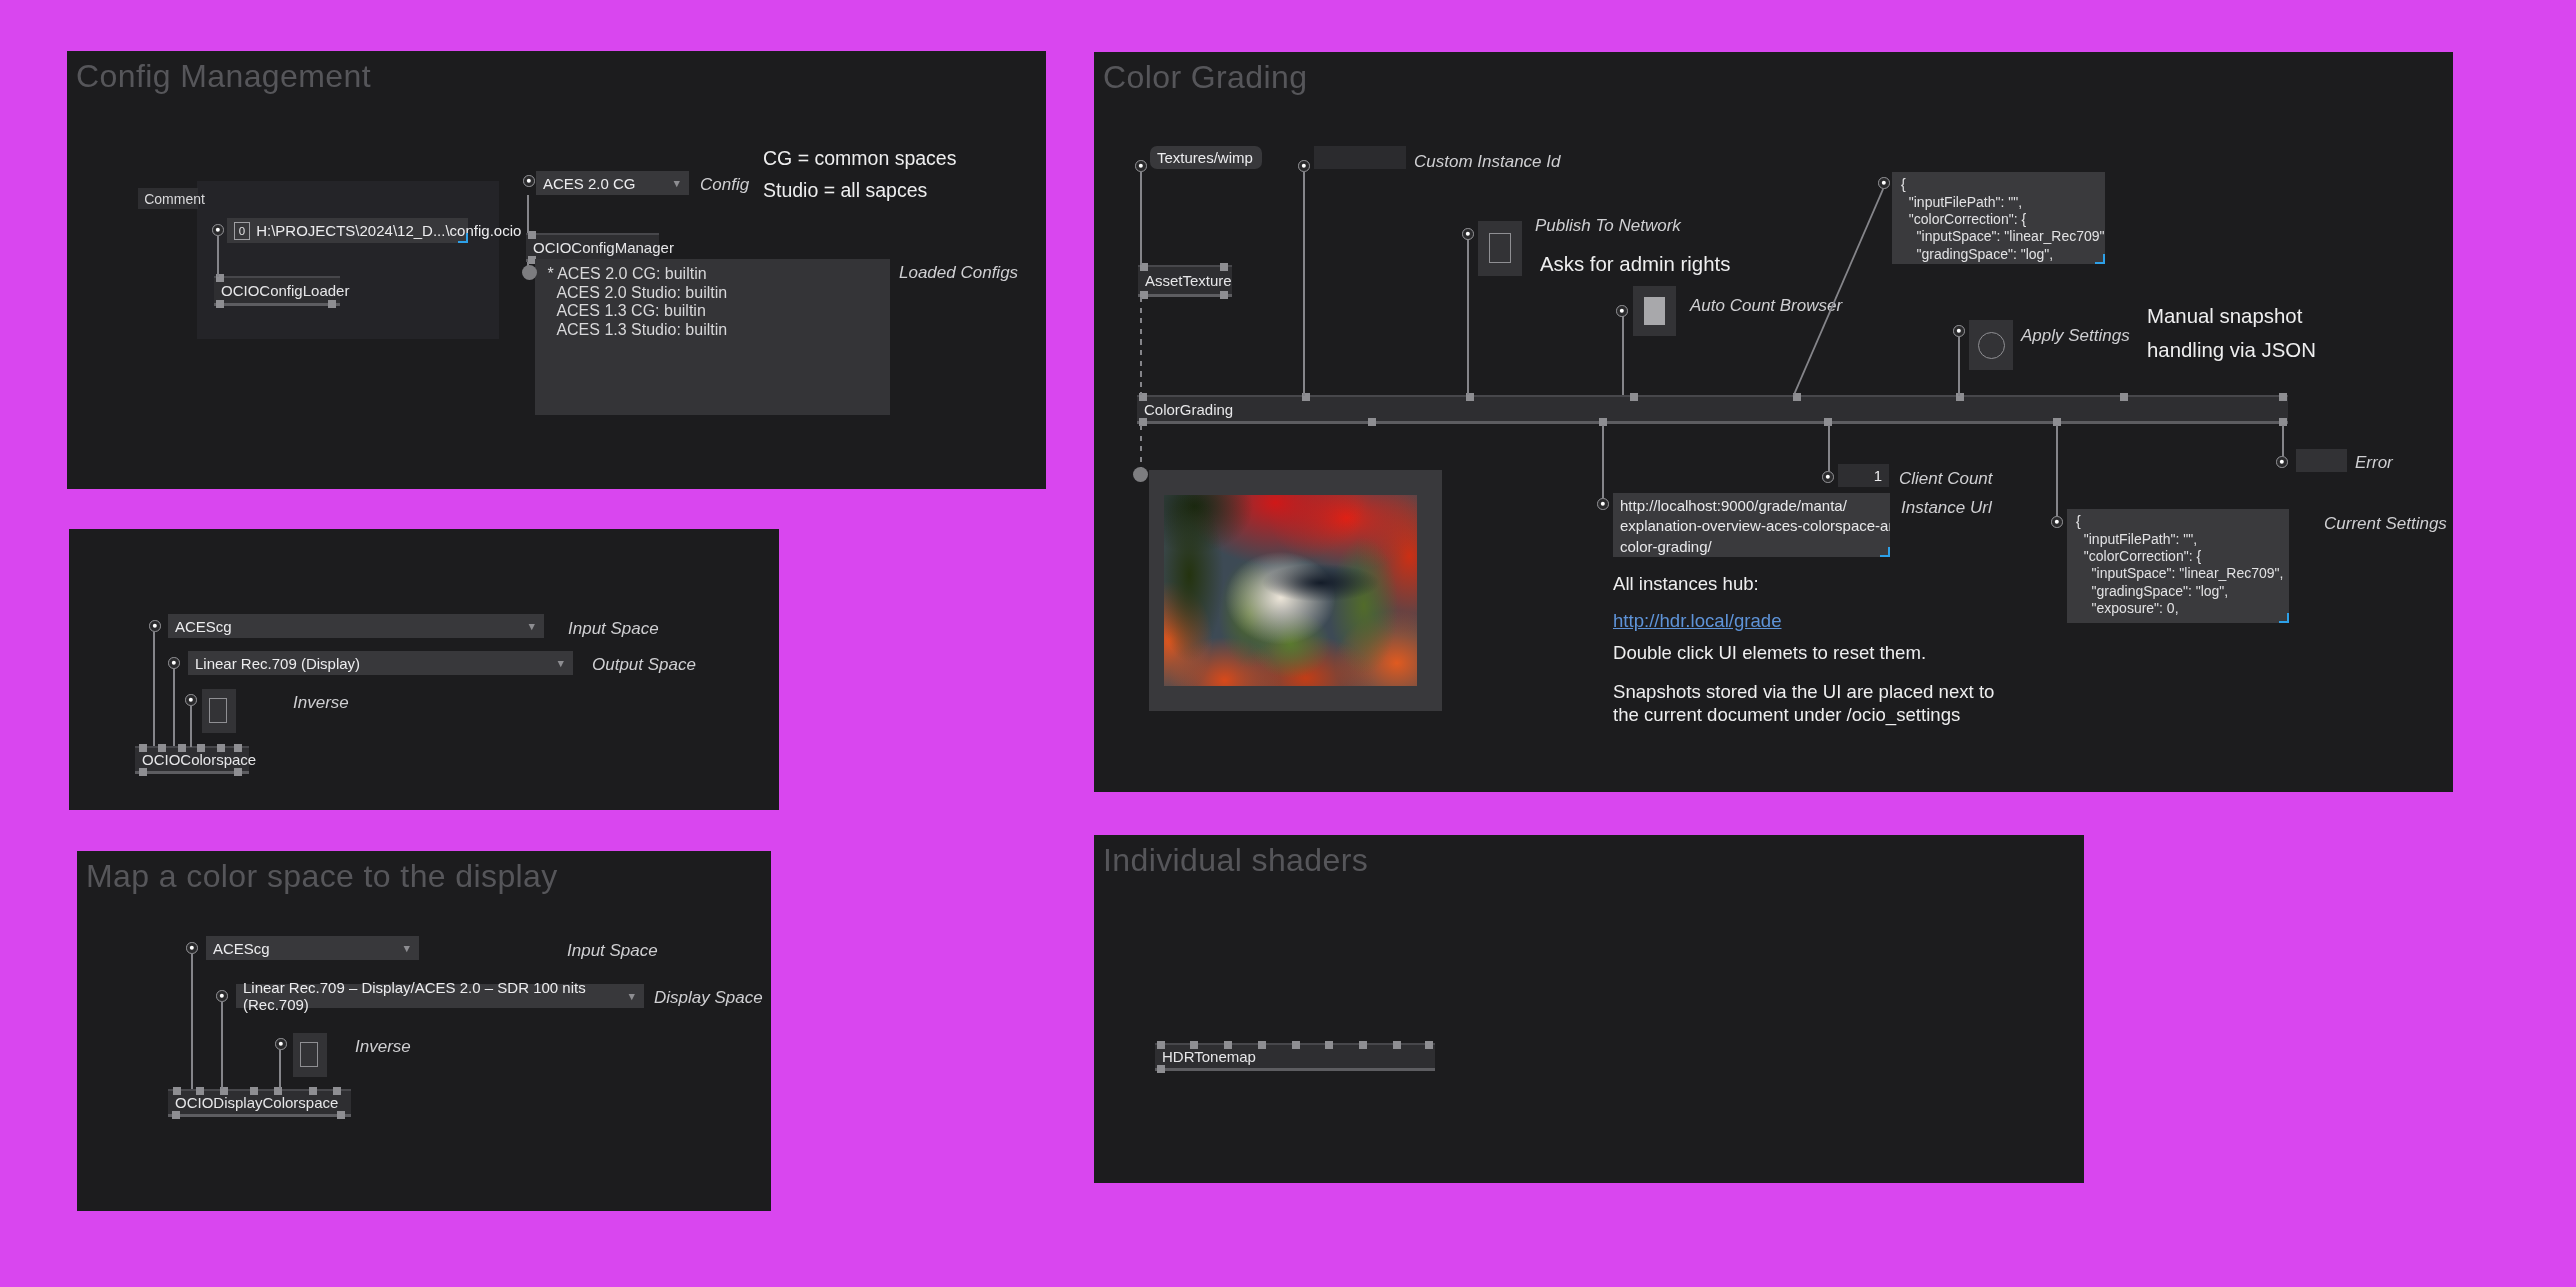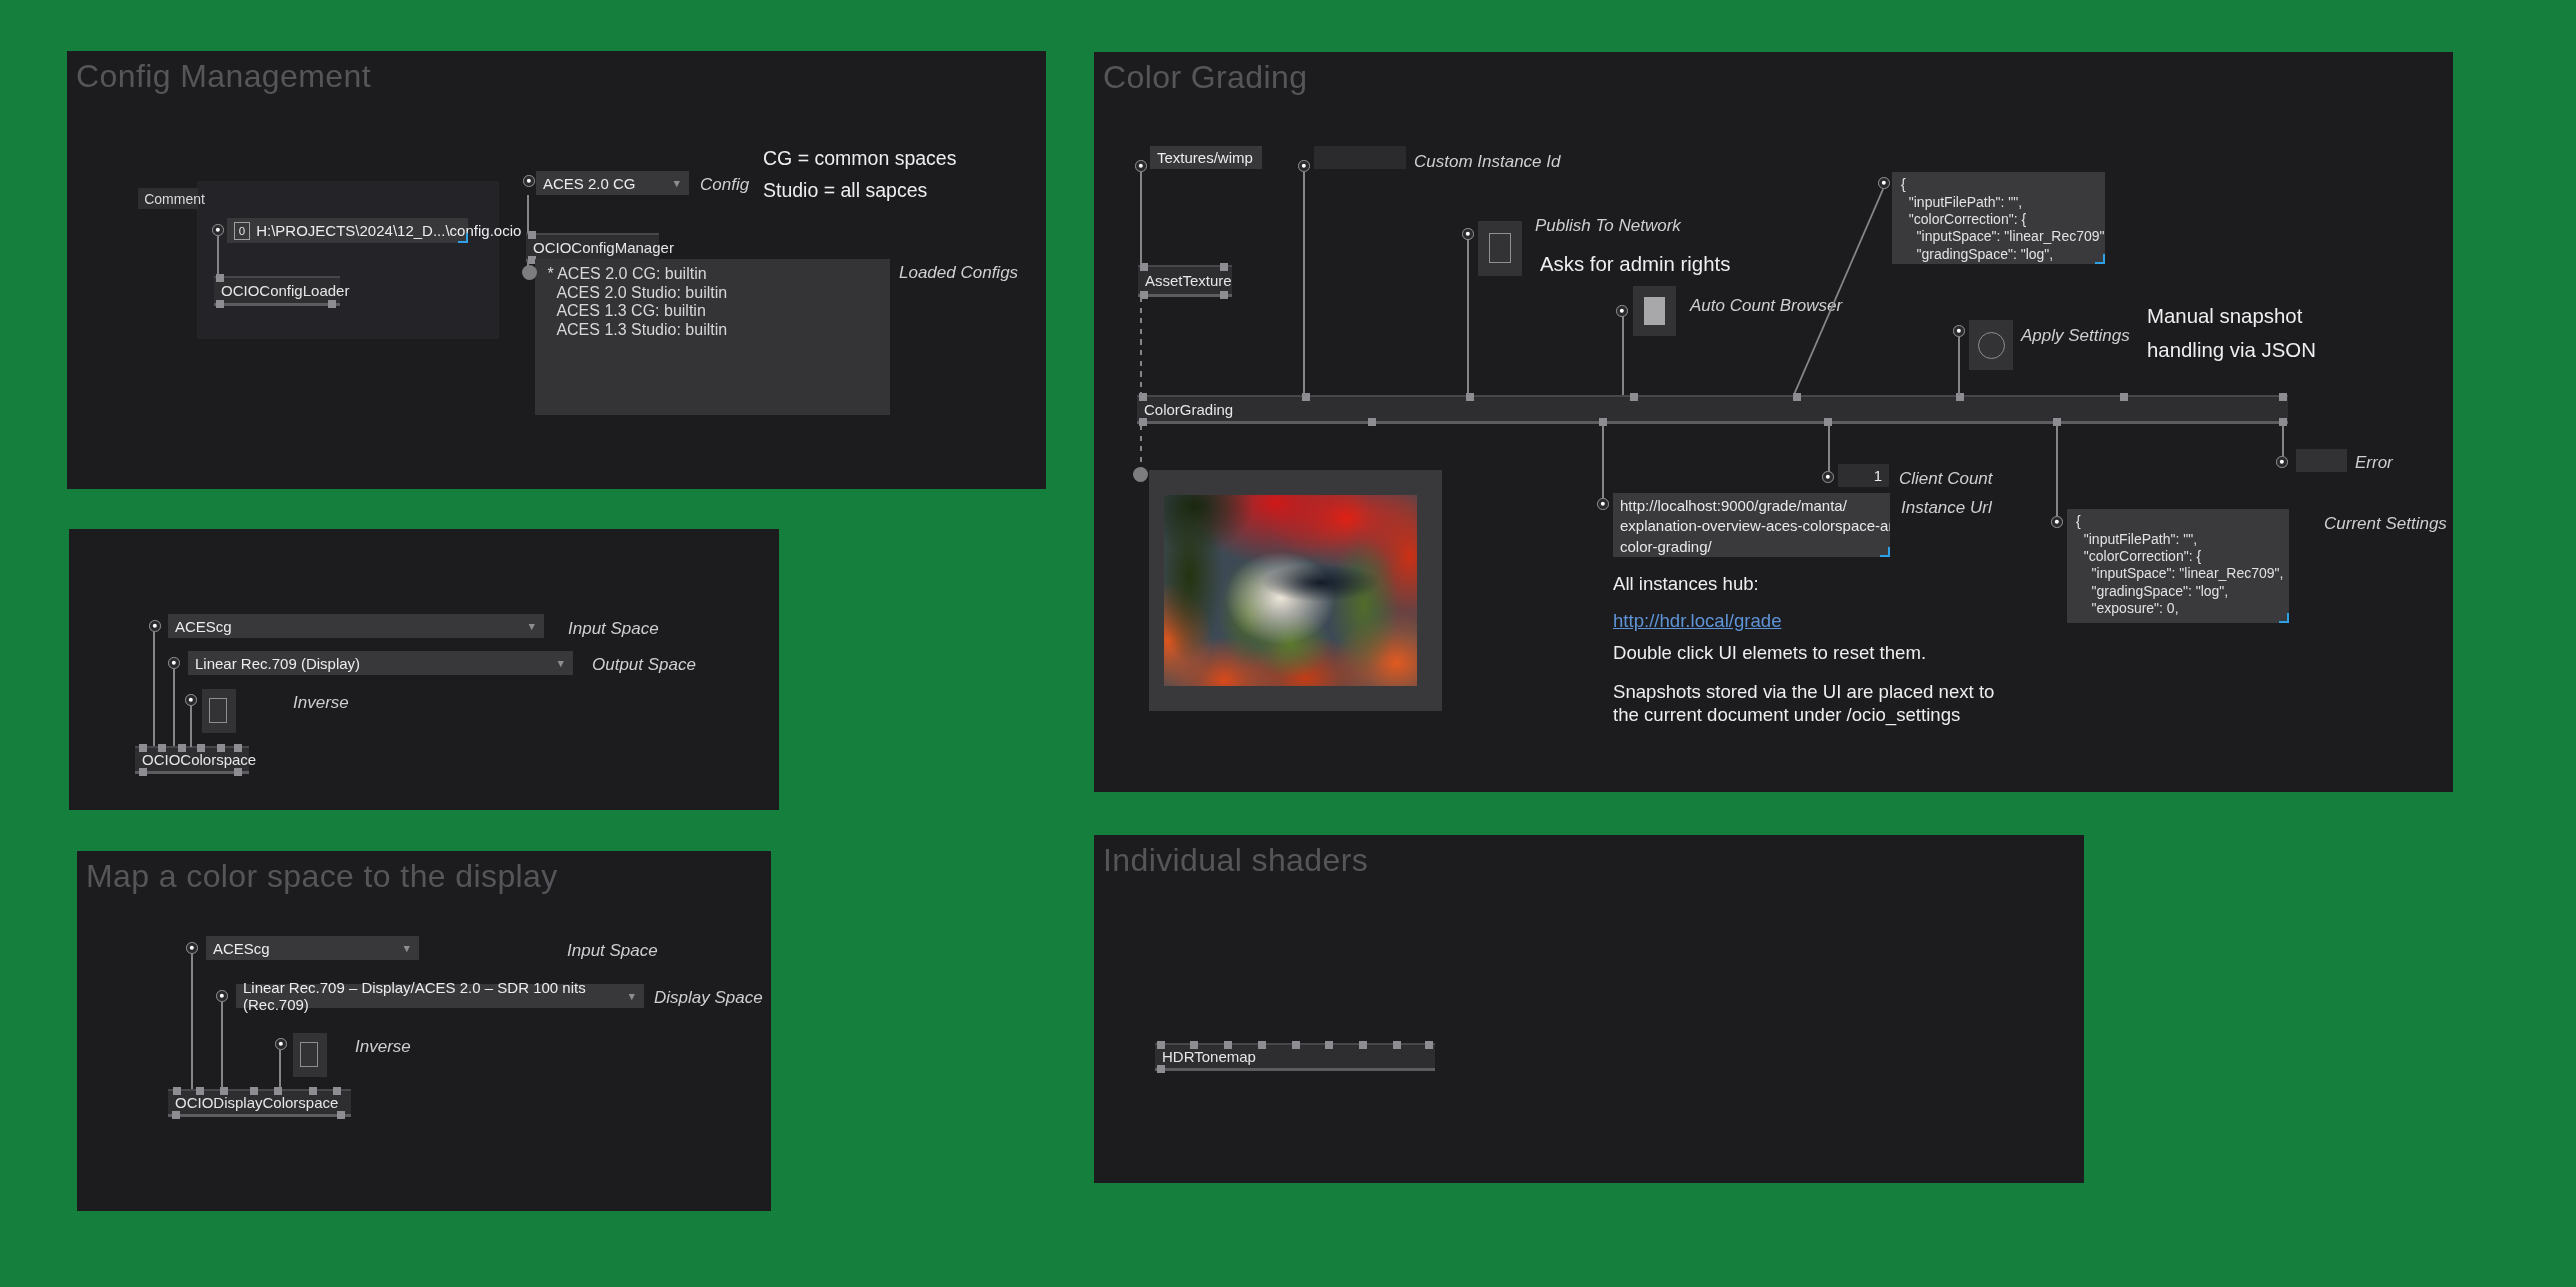--- a/index.html
+++ b/index.html
@@ -1,16 +1,16 @@
 <!DOCTYPE html>
 <html style="font-size:14px"><head>
 <meta charset="utf-8">
 <style>
   html,body{margin:0;padding:0;background:#131314;}
-  #stage{position:relative;width:2576px;height:1287px;background:#15803d;overflow:hidden;
+  #stage{position:relative;width:2576px;height:1287px;background:#d946ef;overflow:hidden;
          font-family:"Liberation Sans",sans-serif;color:#e4e4e6;}
   .panel{position:absolute;background:#1c1c1e;}
   .ptitle{position:absolute;left:9px;top:7px;font-size:32px;color:#56565a;letter-spacing:0.4px;}
   .hover-rect{position:absolute;background:#242428;}
   .chip{position:absolute;background:#2e2e31;color:#d9d9db;font-size:14px;display:flex;align-items:center;padding-left:6.2px;box-sizing:border-box;}
   .field{position:absolute;background:#38383b;color:#ececee;font-size:15px;display:flex;align-items:center;padding:0 7px;box-sizing:border-box;}
   .field.empty{background:#2b2b2e;}
   .field.num{justify-content:flex-end;background:#2e2e31;}
   .dd .arrow{position:absolute;right:7px;font-size:10.6px;color:#8e8e92;}
   .node{position:absolute;background:#2e2e31;border-top:2.7px solid #47474b;border-bottom:3.5px solid #5d5d61;
@@ -186,21 +186,21 @@
         <i class="stud st" style="left: 165px;"></i>
         <i class="stud sb" style="left: 3.5px;"></i>
         <i class="stud sb" style="left: 169px;"></i>
       </div>
   </div>
 
   <div class="panel" style="left:1094px;top:52px;width:1359px;height:740px;">
     <div class="ptitle">Color Grading</div>
 
     <span class="port" style="left:41px;top:108px;"></span>
-    <div class="field" style="left:56px;top:94px;width:112px;height:23px;">
+    <div class="field" style="left:56px;top:94px;width:112px;height:23px;border-radius:7px;">
       <span>Textures/wimp</span>
     </div>
     <div class="wire" style="left:46px;top:120px;height:93px;"></div>
     <div class="node" style="left:44px;top:213px;width:94px;height:32px;">
       <span>AssetTexture</span>
     <i class="stud st" style="left: 1.8px;"></i>
         <i class="stud st" style="left: 82px;"></i>
         <i class="stud sb" style="left: 1.8px;"></i>
         <i class="stud sb" style="left: 82px;"></i>
       </div>

